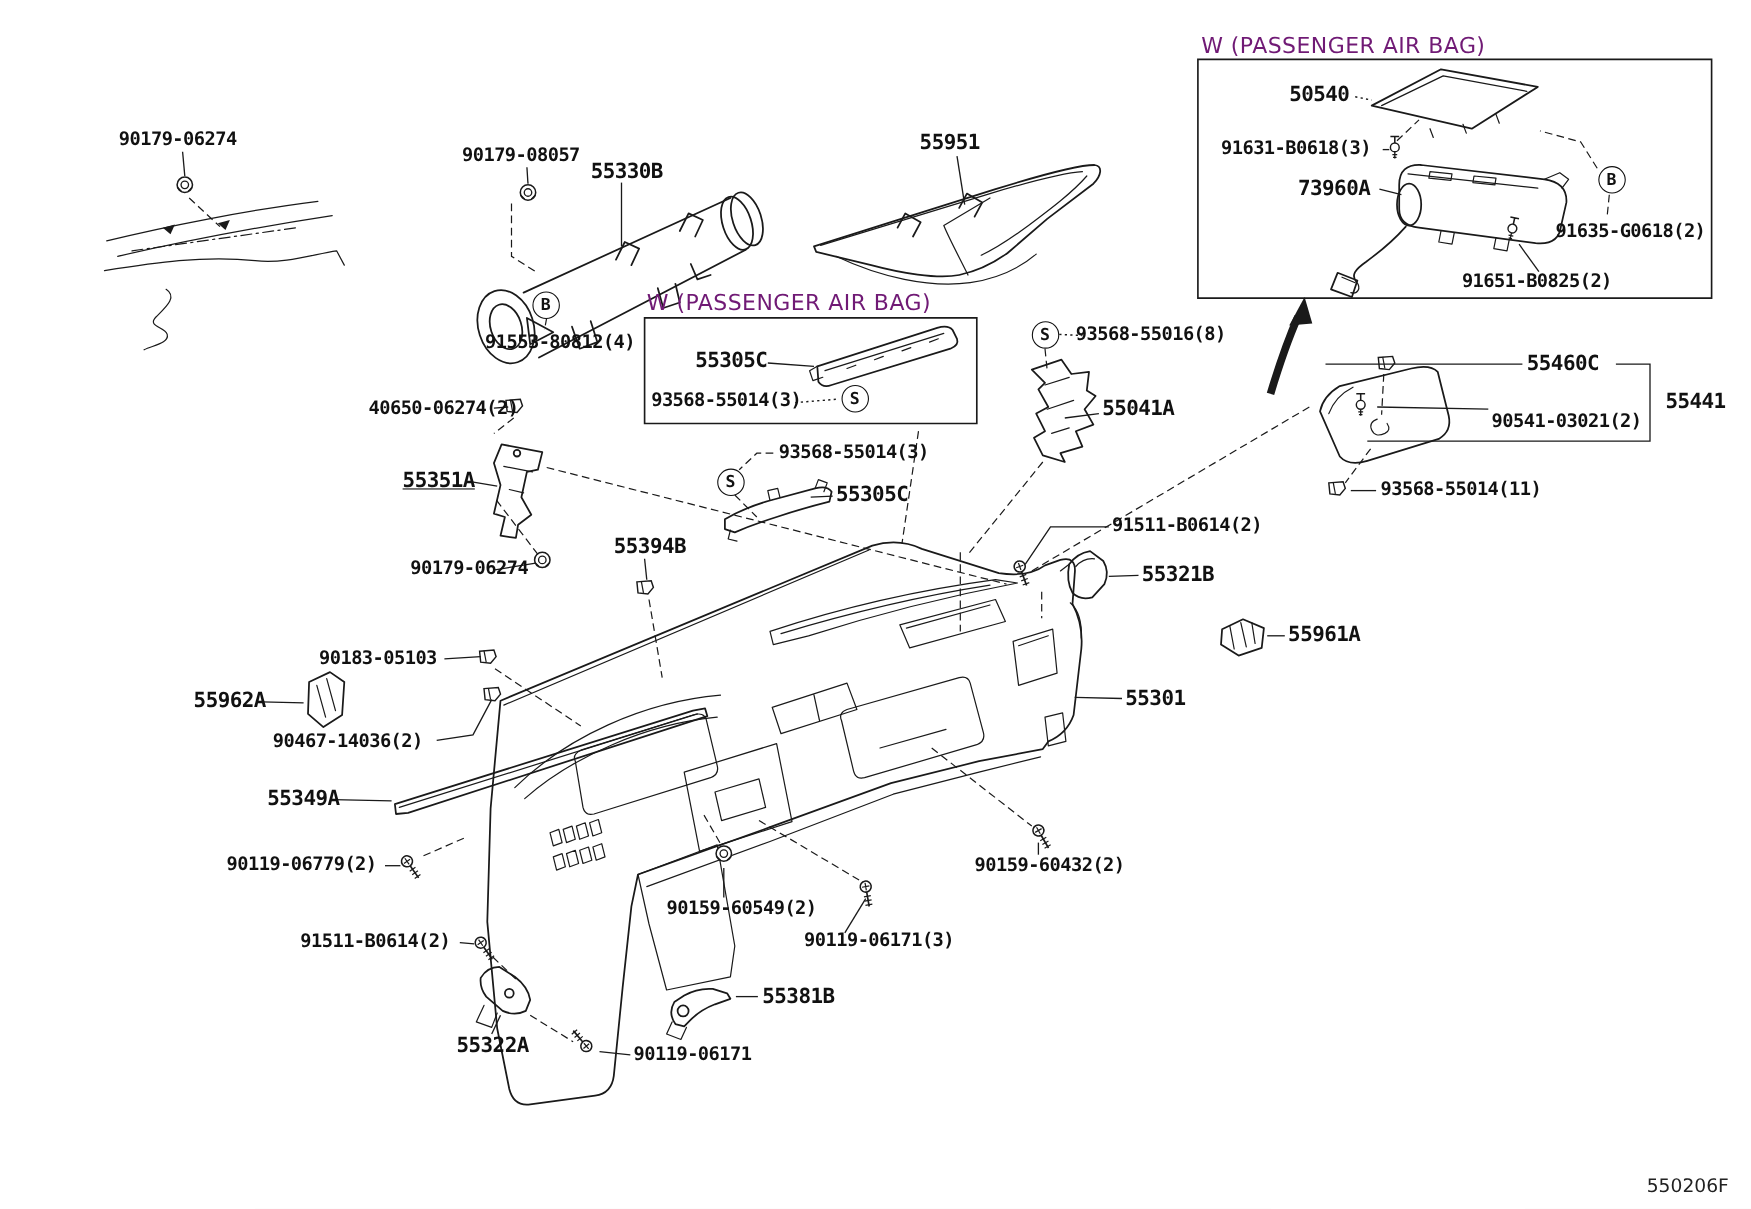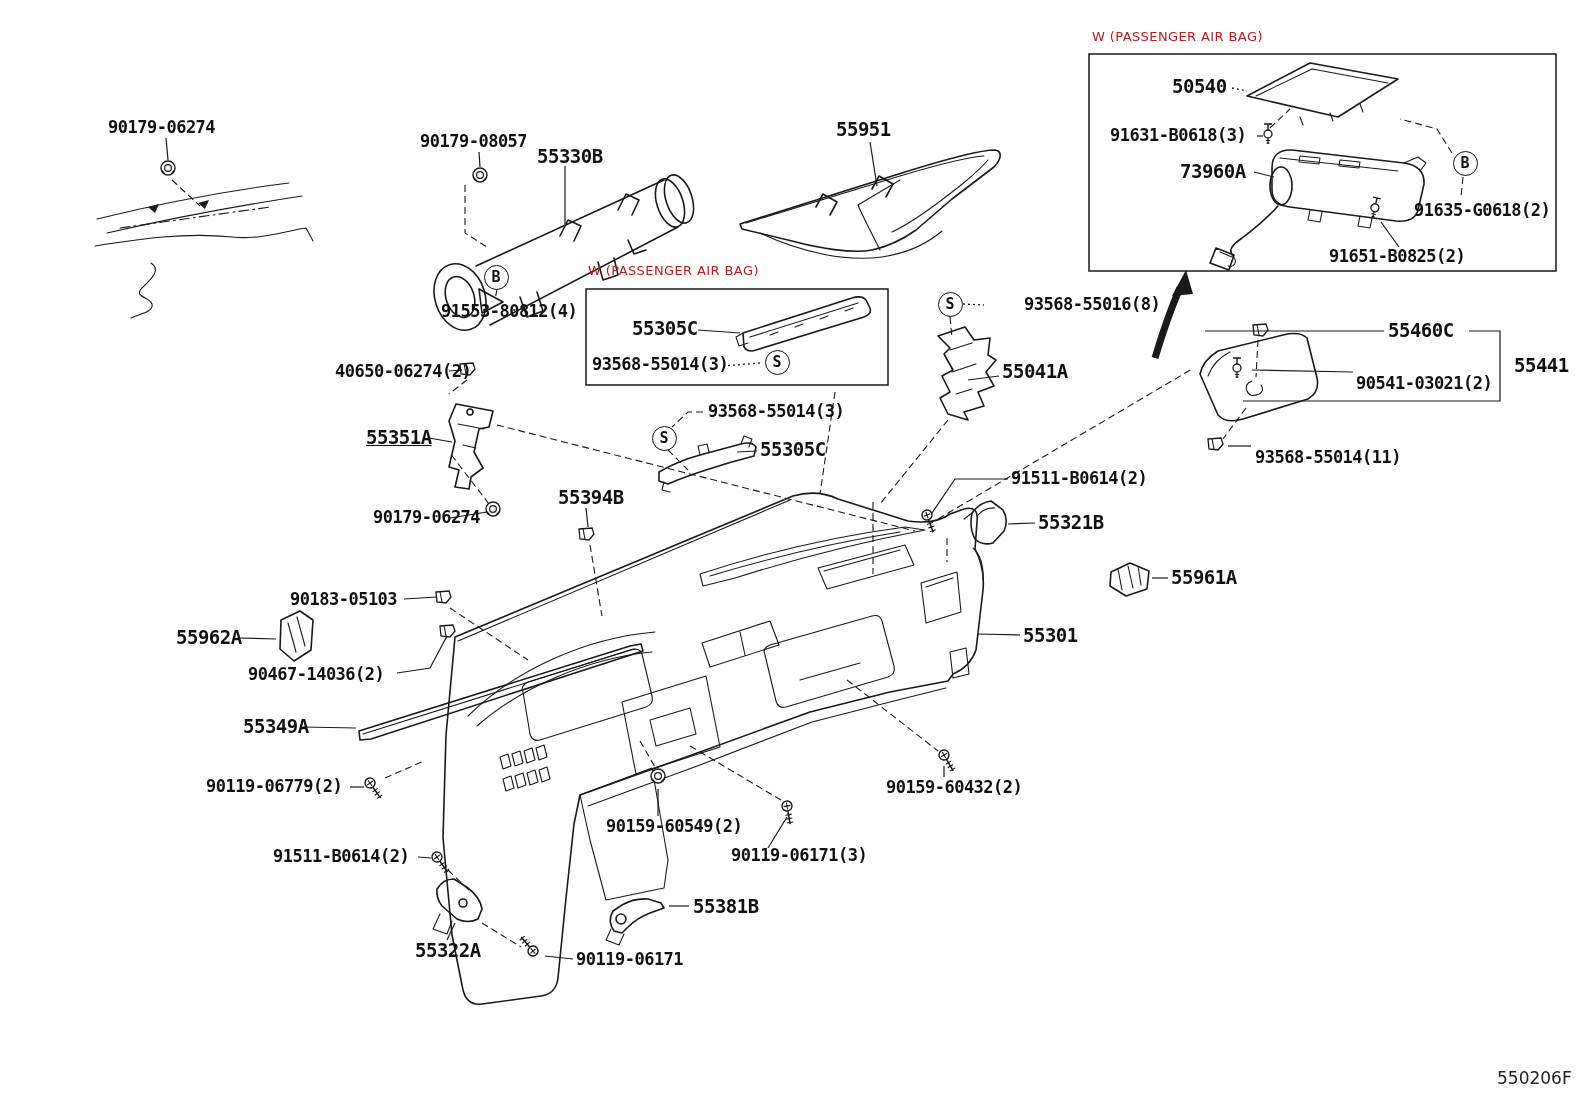--- a/index.html
+++ b/index.html
@@ -2,22 +2,22 @@
 <html><head>
 <meta charset="utf-8">
 <style>
   html,body{margin:0;padding:0;background:#e8e8e8;}
   #stage{position:relative;width:1592px;height:1099px;background:#ffffff;overflow:hidden;
          font-family:"DejaVu Sans Mono", monospace;}
   #art{position:absolute;left:0;top:0;}
   #art path, #art line, #art ellipse, #art circle, #art rect{vector-effect:non-scaling-stroke;}
   .pn{position:absolute;white-space:nowrap;font-family:"DejaVu Sans Mono",monospace;
       font-weight:bold;font-size:17px;color:#111;letter-spacing:-0.5px;line-height:1.1;}
-  .bt{font-family:"DejaVu Sans",sans-serif;font-weight:500;font-size:13px;
-      letter-spacing:0.4px;color:#b91c1c;}
+  .bt{font-family:"DejaVu Sans",sans-serif;font-weight:500;font-size:20px;
+      letter-spacing:0.4px;color:#701a75;}
   .cl{position:absolute;width:25px;height:25px;border:1.8px solid #111;border-radius:50%;
       display:flex;align-items:center;justify-content:center;
       font:bold 15px "DejaVu Sans Mono",monospace;color:#111;background:#fff;box-sizing:border-box;}
   .outl{fill:none;stroke:#1a1a1a;stroke-width:1.6;stroke-linejoin:round;stroke-linecap:round;}
   .thin{fill:none;stroke:#1a1a1a;stroke-width:1.1;stroke-linejoin:round;stroke-linecap:round;}
   .ld{stroke:#1a1a1a;stroke-width:1.2;fill:none;}
   .dd{stroke:#1a1a1a;stroke-width:1.1;fill:none;stroke-dasharray:7 4;}
   .dt{stroke:#1a1a1a;stroke-width:1.3;fill:none;stroke-dasharray:2 3;}
   .box{fill:none;stroke:#1a1a1a;stroke-width:1.5;}
   .fillb{fill:#1a1a1a;stroke:none;}
@@ -294,26 +294,26 @@
       <div class="pn" style="left: 441px; top: 302px;">91553-80812(4)</div>
       <div class="pn bt" style="left: 1092px; top: 30px;">W (PASSENGER AIR BAG)</div>
       <div class="pn" style="left: 1172px; top: 76px; font-size: 19px;">50540</div>
       <div class="pn" style="left: 1110px; top: 126px;">91631-B0618(3)</div>
       <div class="pn" style="left: 1180px; top: 161px; font-size: 19px; text-align: center;">73960A</div>
       <div class="pn" style="left: 1414px; top: 201px;">91635-G0618(2)</div>
       <div class="pn" style="left: 1329px; top: 247px;">91651-B0825(2)</div>
       <div class="pn bt" style="left: 588px; top: 264px;">W (PASSENGER AIR BAG)</div>
       <div class="pn" style="left: 632px; top: 318px; font-size: 19px;">55305C</div>
       <div class="pn" style="left: 592px; top: 355px;">93568-55014(3)</div>
-      <div class="pn" style="left: 1024px; top: 295px;">93568-55016(8)</div>
+      <div class="pn" style="left: 978px; top: 295px;">93568-55016(8)</div>
       <div class="pn" style="left: 1002px; top: 361px; font-size: 19px;">55041A</div>
       <div class="pn" style="left: 1388px; top: 320px; font-size: 19px;">55460C</div>
       <div class="pn" style="left: 1356px; top: 374px;">90541-03021(2)</div>
       <div class="pn" style="left: 1514px; top: 355px; font-size: 19px;">55441</div>
-      <div class="pn" style="left: 1255px; top: 436px; margin-top: 12px;">93568-55014(11)</div>
+      <div class="pn" style="left: 1255px; top: 436px;">93568-55014(11)</div>
       <div class="pn" style="left: 335px; top: 362px;">40650-06274(2)</div>
       <div class="pn" style="left: 366px; top: 427px; font-size: 19px; text-decoration: underline;">55351A</div>
       <div class="pn" style="left: 373px; top: 508px;">90179-06274</div>
       <div class="pn" style="left: 558px; top: 487px; font-size: 19px;">55394B</div>
       <div class="pn" style="left: 708px; top: 402px;">93568-55014(3)</div>
       <div class="pn" style="left: 760px; top: 439px; font-size: 19px;">55305C</div>
       <div class="pn" style="left: 1011px; top: 469px;">91511-B0614(2)</div>
       <div class="pn" style="left: 1038px; top: 512px; font-size: 19px;">55321B</div>
       <div class="pn" style="left: 1171px; top: 567px; font-size: 19px;">55961A</div>
       <div class="pn" style="left: 290px; top: 590px;">90183-05103</div>

